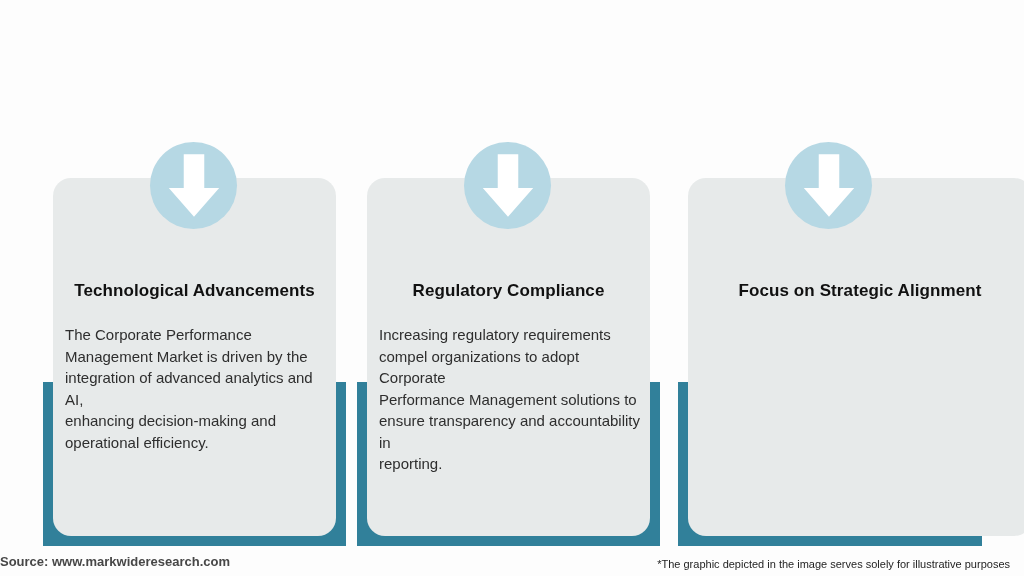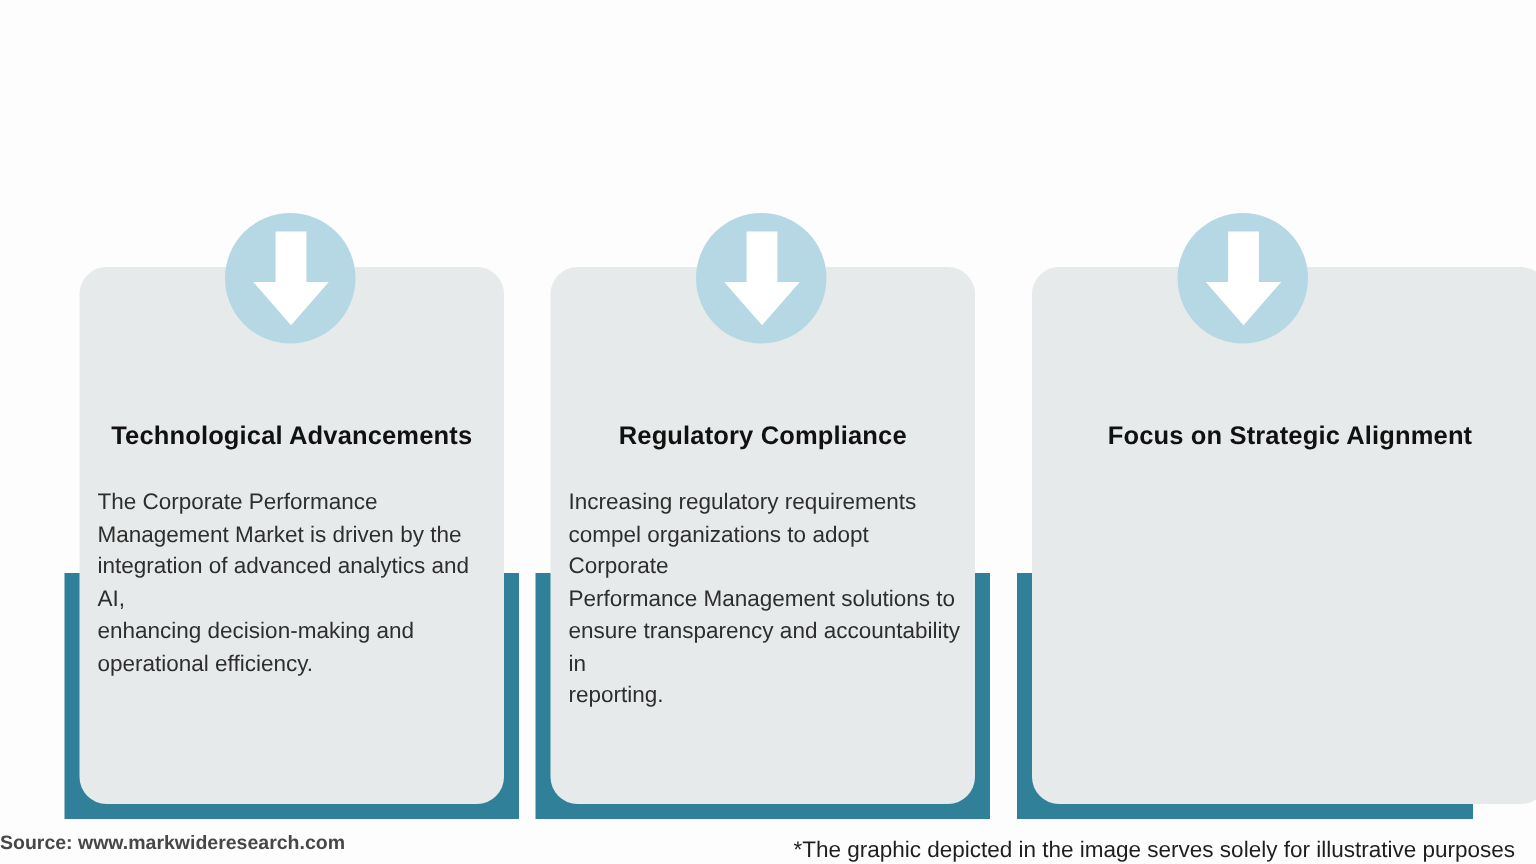--- a/index.html
+++ b/index.html
@@ -79,21 +79,21 @@
   .circle.p3{left:785px;}
   .arrow-svg{width:56px;height:66px;margin-top:2px;display:block;}
 
   
   .source-text{
     position:absolute;left:0;top:554px;width:1010px;
     font-size:13px;font-weight:bold;color:#474747;
   }
   .disclaimer-text{
     position:absolute;right:14px;top:558px;
-    font-size:15px;color:#1e1e1e;
+    font-size:11px;color:#1e1e1e;
   }
 </style>
 </head>
 <body>
 
 <div class="page">
 
 
   <div class="backing b1"></div>
   <div class="backing b2"></div>

